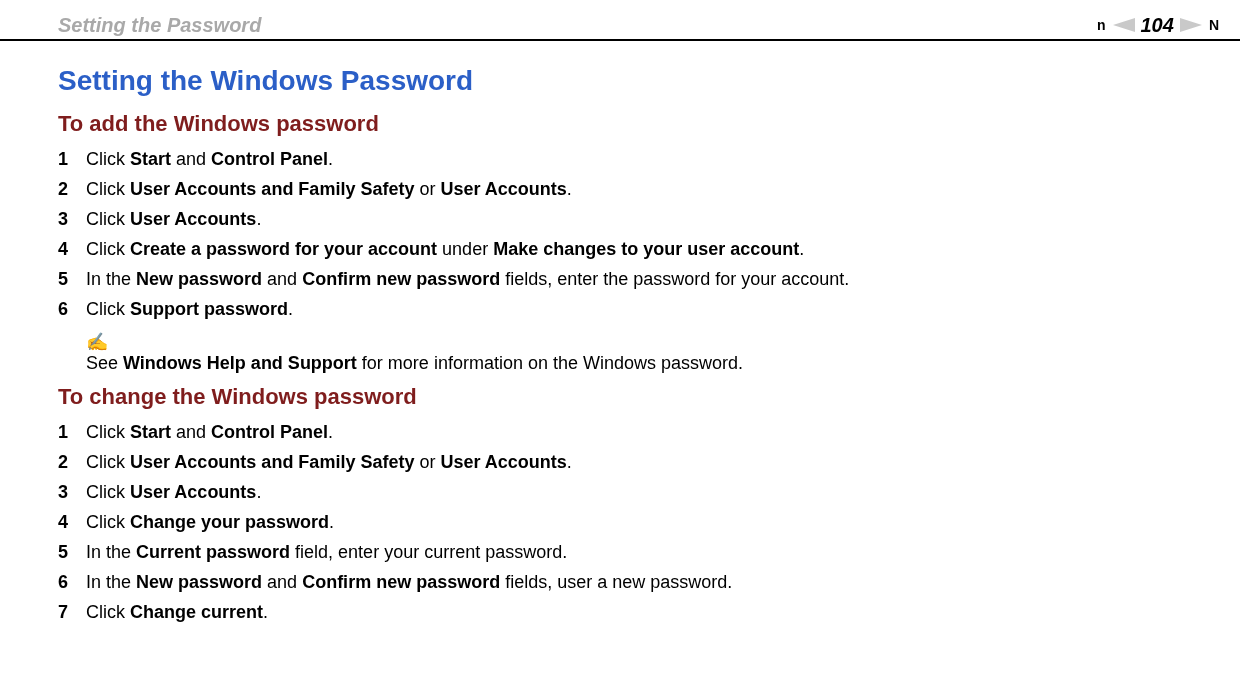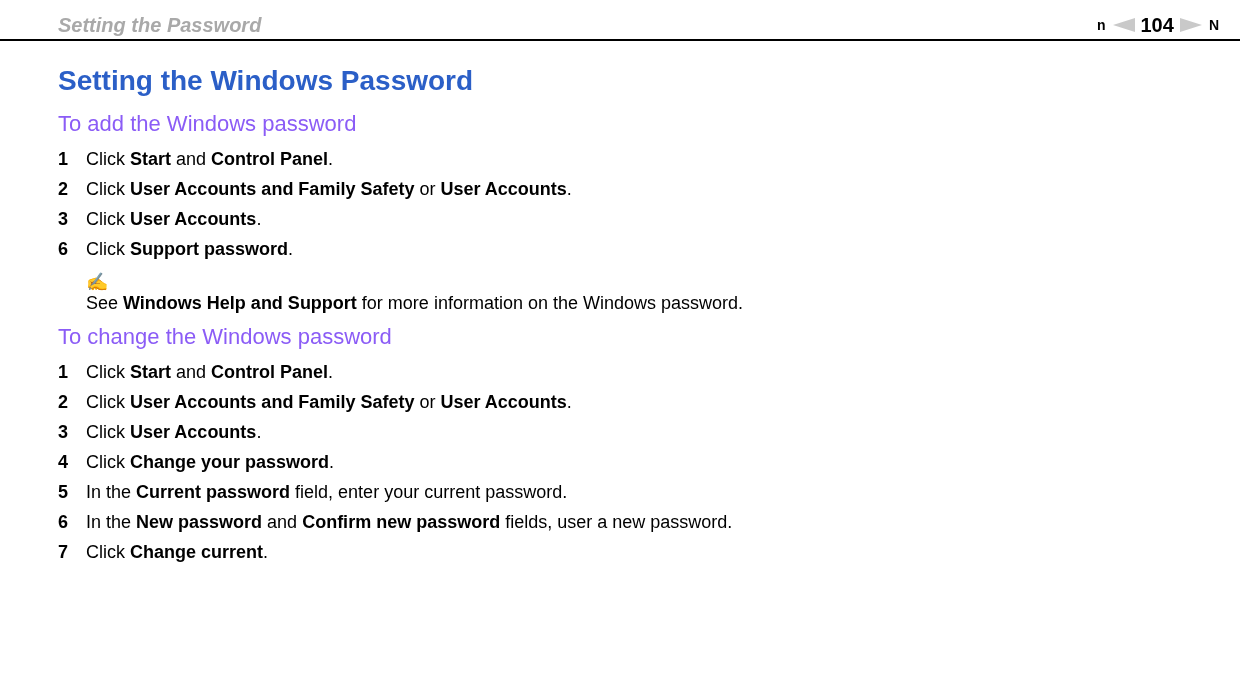--- a/index.html
+++ b/index.html
@@ -28,20 +28,21 @@
     color: #a9a9a9;
   }
   .pager {
     display: flex;
     align-items: center;
     gap: 6px;
   }
   .page-num {
     font-size: 20px;
     font-weight: bold;
+    font-style: italic;
     color: #000;
     text-align: center;
   }
   .arrow-left, .arrow-right {
     width: 0;
     height: 0;
     display: inline-block;
   }
   .arrow-left {
     border-top: 7px solid transparent;
@@ -66,23 +67,23 @@
     margin-left: 0px;
   }
   .section-title {
     font-size: 28px;
     color: #2b5fc7;
     margin: 0 0 14px 0;
     font-weight: bold;
   }
   .subhead {
     font-size: 22px;
-    color: #8b5cf6;
+    color: #7f1d1d;
     margin: 10px 0 10px 0;
-    font-weight: normal;
+    font-weight: bold;
   }
   .step-row {
     margin: 6px 0;
     line-height: 24px;
   }
   .step-num {
     display: inline-block;
     width: 28px;
     font-weight: bold;
     vertical-align: top;
@@ -135,20 +136,26 @@
     <div class="step-row">
       <span class="step-num">1</span><span class="step-body"><span>Click </span><b>Start</b><span> and </span><b>Control Panel</b><span>.</span></span>
     </div>
     <div class="step-row">
       <span class="step-num">2</span><span class="step-body"><span>Click </span><b>User Accounts and Family Safety</b><span> or </span><b>User Accounts</b><span>.</span></span>
     </div>
     <div class="step-row">
       <span class="step-num">3</span><span class="step-body"><span>Click </span><b>User Accounts</b><span>.</span></span>
     </div>
     <div class="step-row">
+      <span class="step-num">4</span><span class="step-body"><span>Click </span><b>Create a password for your account</b><span> under </span><b>Make changes to your user account</b><span>.</span></span>
+    </div>
+    <div class="step-row">
+      <span class="step-num">5</span><span class="step-body"><span>In the </span><b>New password</b><span> and </span><b>Confirm new password</b><span> fields, enter the password for your account.</span></span>
+    </div>
+    <div class="step-row">
       <span class="step-num">6</span><span class="step-body"><span>Click </span><b>Support password</b><span>.</span></span>
     </div>
 
     <div class="note-block">
       <span class="note-icon">✍</span>
       <span class="narrow"><span>See </span><span class="narrow-bold">Windows Help and Support</span><span> for more information on the Windows password.</span></span>
     </div>
 
     <div class="subhead">To change the Windows password</div>
 

